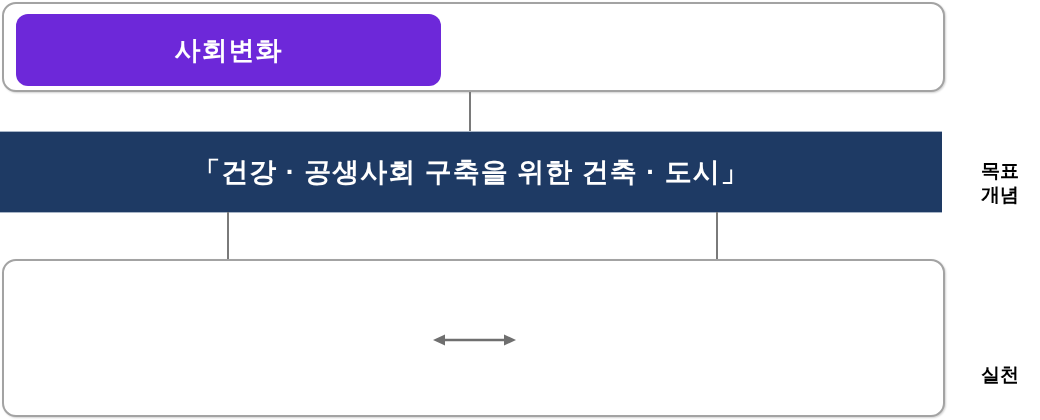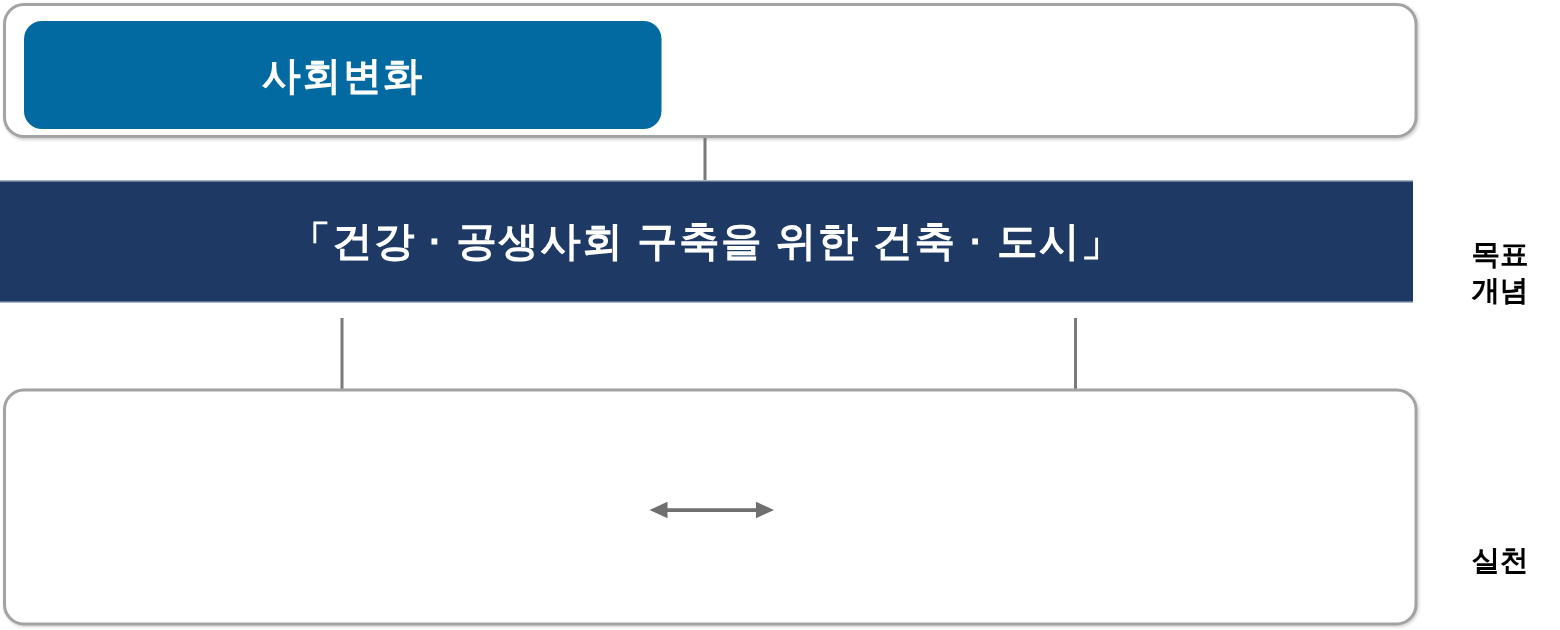--- a/index.html
+++ b/index.html
@@ -8,28 +8,28 @@
     font-family:"Liberation Sans","DejaVu Sans",sans-serif;
   }
   .group-container{
     position:absolute;left:2px;width:943px;background:#ffffff;
     border:2px solid #a3a3a3;border-radius:14px;box-sizing:border-box;
     box-shadow:1px 1px 2px rgba(0,0,0,0.18);
   }
   .container-top{top:2px;height:90px;}
   .container-bottom{top:259px;height:158px;}
   .blue-box{
-    position:absolute;top:10px;width:425px;height:72px;background:#0369a1;
+    position:absolute;top:10px;width:425px;height:72px;background:#6d28d9;
     border-radius:12px;display:flex;align-items:center;justify-content:center;
     color:#ffffff;font-size:26px;font-weight:bold;letter-spacing:1px;
   }
   .blue-box-1{left:12px;}
   .blue-box-2{left:512px;}
   .navy-bar{
-    position:absolute;left:0;top:120px;width:942px;height:82px;background:#1e3a64;
+    position:absolute;left:0;top:131px;width:942px;height:82px;background:#1e3a64;
     border-top:1px solid #a7b4c6;border-bottom:1px solid #a7b4c6;box-sizing:border-box;
     display:flex;align-items:center;justify-content:center;
   }
   .navy-bar .bar-title{color:#ffffff;font-size:27px;font-weight:bold;letter-spacing:1px;}
   .connector{position:absolute;width:2px;background:#7a7a7a;}
   .connector-top{left:469px;top:92px;height:40px;}
   .connector-bl{left:227px;top:212px;height:48px;}
   .connector-br{left:716px;top:212px;height:48px;}
   .side-label{
     position:absolute;left:960px;width:80px;text-align:center;

